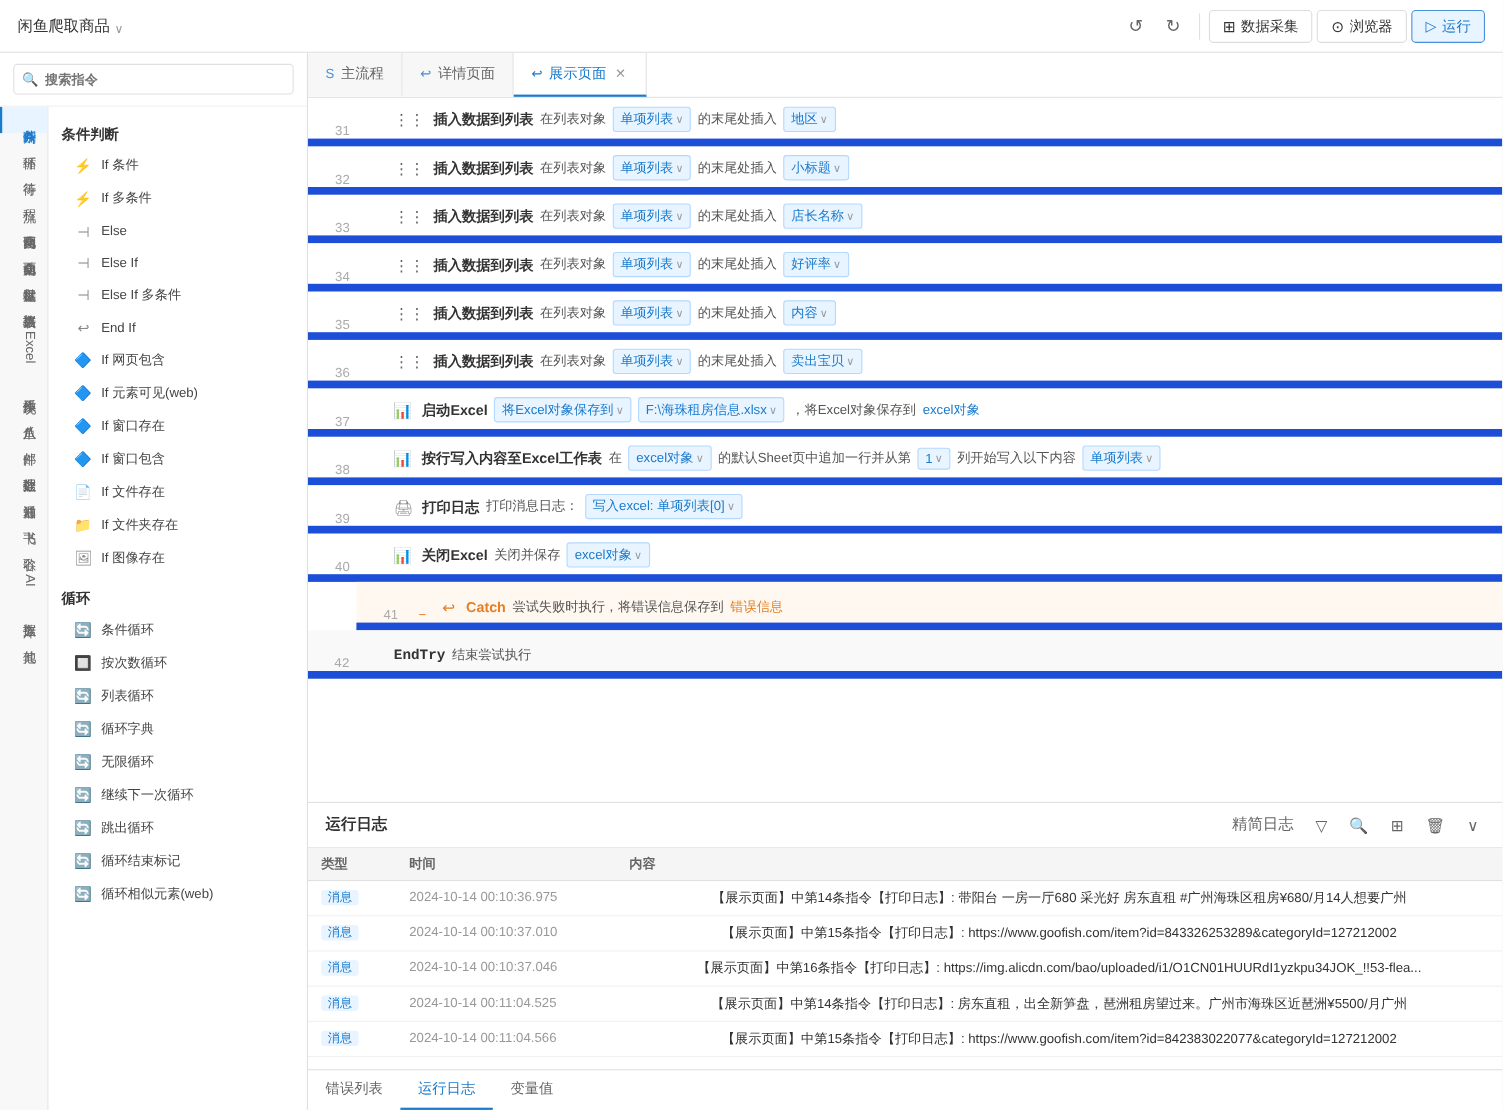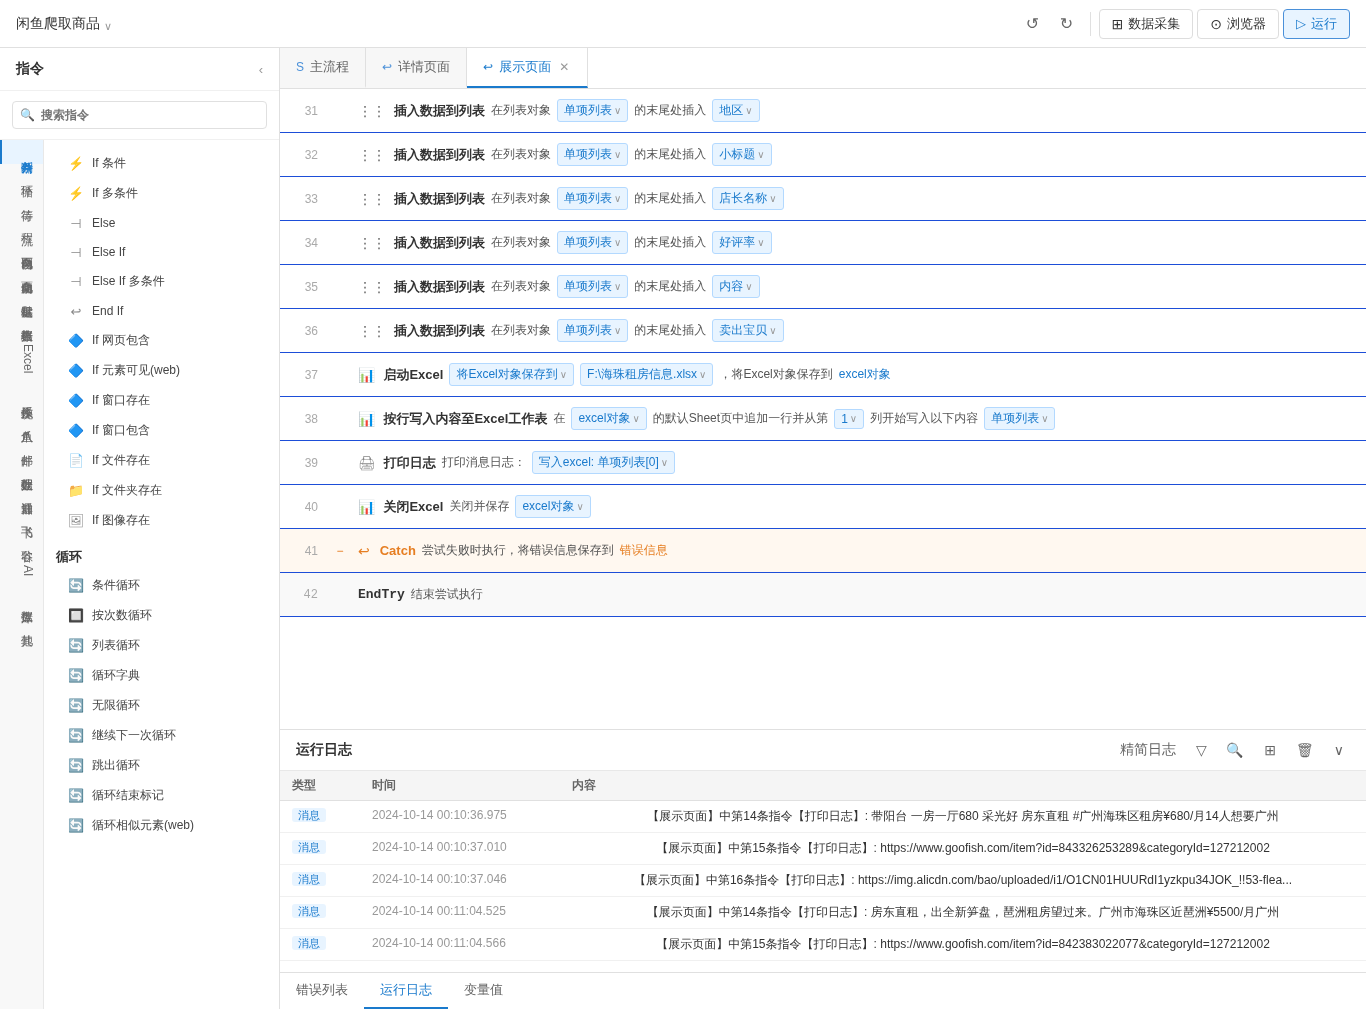--- a/index.html
+++ b/index.html
@@ -207,23 +207,23 @@
     }
 
     
     .code-area {
       flex: 1;
       overflow-y: auto;
       background: #fff;
     }
     .code-row {
       display: flex;
-      align-items: center;
+      align-items: flex-end;
       min-height: 44px;
-      border-bottom: 1px solid #1d4ed8;
+      border-bottom: 7px solid #1d4ed8;
       padding: 0 0;
     }
     .line-num {
       width: 50px;
       text-align: right;
       padding-right: 12px;
       color: #aaa;
       font-size: 12px;
       flex-shrink: 0;
       user-select: none;
@@ -267,21 +267,21 @@
       display: inline-flex;
       align-items: center;
       gap: 2px;
     }
     .tag-blue .arrow { color: #999; font-size: 10px; }
     .tag-green {
       color: #1a7acc;
       font-size: 12px;
       font-weight: 500;
     }
-    .catch-row { background: #fff8f0; }
+    .catch-row { background: #fff8f0; margin-left: 44px; }
     .catch-label { color: #e67e22; font-weight: 600; }
     .endtry-row { background: #f9f9f9; font-family: Liberation Mono, monospace; }
 
     
     .log-area {
       height: 280px;
       border-top: 1px solid #e0e0e0;
       display: flex;
       flex-direction: column;
       background: #fff;
@@ -385,24 +385,20 @@
     <button class="toolbar-btn primary">
       <span style="font-size:13px;">▷</span>
       <span>运行</span>
     </button>
   </div>
 </div>
 
 <div class="main-layout">
 
   <div class="sidebar">
-    <div class="sidebar-header">
-      <span class="sidebar-title">指令</span>
-      <span class="sidebar-collapse">‹</span>
-    </div>
     <div class="sidebar-search">
       <div class="sidebar-search-wrap">
         <span class="search-icon">🔍</span>
         <input type="text" placeholder="搜索指令" style="">
       </div>
     </div>
     <div class="sidebar-body">
 
       <div class="sidebar-tabs">
         <div class="sidebar-tab-item active">条件判断</div>
@@ -420,20 +416,21 @@
         <div class="sidebar-tab-item">数据处理</div>
         <div class="sidebar-tab-item">群通知</div>
         <div class="sidebar-tab-item">飞书</div>
         <div class="sidebar-tab-item">谷歌</div>
         <div class="sidebar-tab-item">AI</div>
         <div class="sidebar-tab-item">数据库</div>
         <div class="sidebar-tab-item">其他</div>
       </div>
 
       <div class="sidebar-content">
+        <div class="sidebar-section-title">条件判断</div>
         <div class="sidebar-item">
           <span class="item-icon" style="color:#e8b84b;">⚡</span>
           <span>If 条件</span>
         </div>
         <div class="sidebar-item">
           <span class="item-icon" style="color:#e8b84b;">⚡</span>
           <span>If 多条件</span>
         </div>
         <div class="sidebar-item">
           <span class="item-icon" style="color:#888;">⊣</span>

